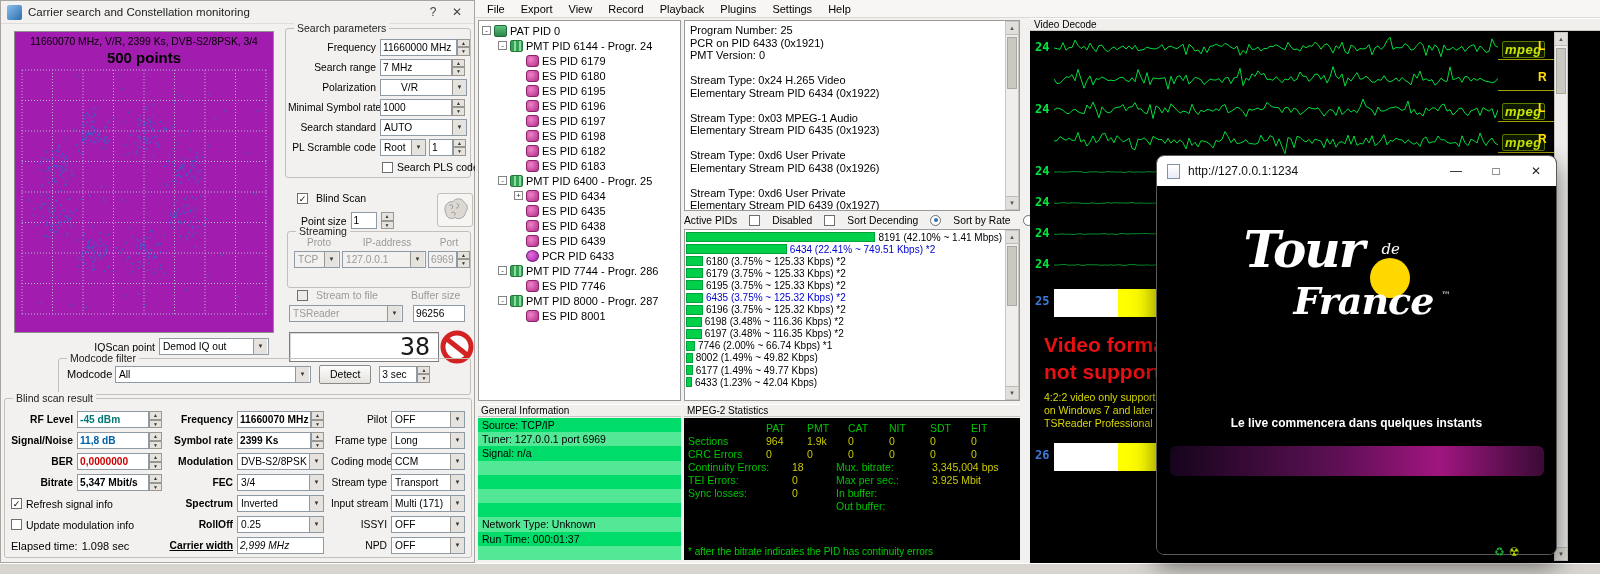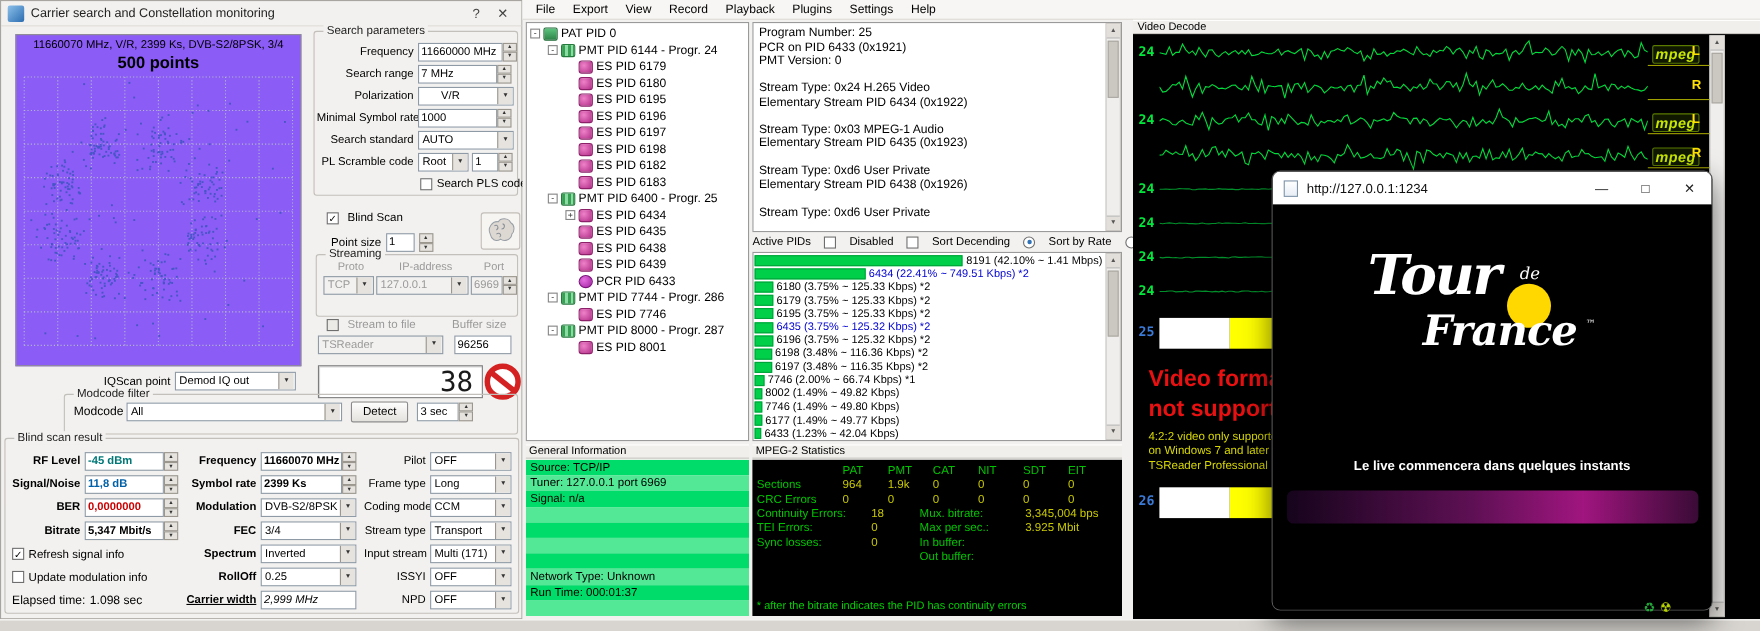--- a/index.html
+++ b/index.html
@@ -30,21 +30,21 @@
   .sbtn{position:absolute;left:0;top:0;width:12px;height:13px;background:#e2dfda;border-bottom:1px solid #bbb;font-size:6px;text-align:center;line-height:13px;color:#555;display:block;}
   .sbot{top:auto;bottom:0;border-bottom:none;border-top:1px solid #bbb;}
   .sthumb{position:absolute;left:1px;width:10px;background:#cbc8c2;border:1px solid #aaa7a1;}
 
   
   #carrier{position:absolute;left:0;top:0;width:475px;height:563px;background:#f2f1ef;border:1px solid #a8a5a0;}
   #ctitlebar{height:23px;display:flex;align-items:center;padding:0 8px 0 6px;gap:6px;border-bottom:1px solid #e0ddd8;}
   #cappicon{width:15px;height:15px;border-radius:2px;background:linear-gradient(135deg,#8cc0ea,#2b6cb0);flex:none;}
   #ctitle{flex:1;font-size:11.5px;color:#222;white-space:nowrap;overflow:hidden;}
   .tbtn{width:18px;text-align:center;color:#444;font-size:12px;}
-  #constel{position:absolute;left:13px;top:30px;width:260px;height:302px;background:#8b5cf6;border:1px solid #8f8f8f;}
+  #constel{position:absolute;left:13px;top:30px;width:260px;height:302px;background:#a21caf;border:1px solid #8f8f8f;}
   #constel-head{text-align:center;font-size:10.3px;padding-top:4px;white-space:nowrap;}
   #constel-pts{text-align:center;font-size:15px;font-weight:bold;padding:2px 0 3px;}
   #constel-svg{display:block;margin:0 auto;}
   #search-group{left:284px;top:27px;width:186px;height:150px;}
   #sp-rows{padding-top:8px;}
   .sp-label{width:92px;text-align:right;padding-right:4px;font-size:10.3px;white-space:nowrap;flex:none;}
   #streaming-group{left:286px;top:230px;width:184px;height:57px;color:#9a9a9a;}
   #stream-heads{display:flex;font-size:10px;padding:5px 0 1px 6px;}
   #modcode-group{left:57px;top:357px;width:413px;height:37px;}
   #result-group{left:3px;top:397px;width:468px;height:160px;}
@@ -1105,20 +1105,21 @@
       <div class="pline">Stream Type: 0x24 H.265 Video</div>
       <div class="pline">Elementary Stream PID 6434 (0x1922)</div>
       <div class="pline">&nbsp;</div>
       <div class="pline">Stream Type: 0x03 MPEG-1 Audio</div>
       <div class="pline">Elementary Stream PID 6435 (0x1923)</div>
       <div class="pline">&nbsp;</div>
       <div class="pline">Stream Type: 0xd6 User Private</div>
       <div class="pline">Elementary Stream PID 6438 (0x1926)</div>
       <div class="pline">&nbsp;</div>
       <div class="pline">Stream Type: 0xd6 User Private</div>
+      <div class="pline">Elementary Stream PID 6439 (0x1927)</div>
     </div>
   <div class="vsb" style="left:530px;top:21px;height:189px">
     <span class="sbtn">▲</span>
     <span class="sthumb" style="top:15px;height:52px"></span>
     <span class="sbtn sbot">▼</span>
   </div>
 
   <div id="apids-bar">
     <span>Active PIDs</span>
     <span class="cb"></span>
@@ -1170,24 +1171,20 @@
         <span class="pidbar" style="width: 15.66px;"></span>
         <span class="pidtext">6197 (3.48% ~ 116.35 Kbps) *2</span>
       </div>
       <div class="pidrow">
         <span class="pidbar" style="width: 9px;"></span>
         <span class="pidtext">7746 (2.00% ~ 66.74 Kbps) *1</span>
       </div>
       <div class="pidrow">
         <span class="pidbar" style="width: 6.705px;"></span>
         <span class="pidtext">8002 (1.49% ~ 49.82 Kbps)</span>
-      </div>
-      <div class="pidrow">
-        <span class="pidbar" style="width: 6.705px;"></span>
-        <span class="pidtext">7746 (1.49% ~ 49.80 Kbps)</span>
       </div>
       <div class="pidrow">
         <span class="pidbar" style="width: 6.705px;"></span>
         <span class="pidtext">6177 (1.49% ~ 49.77 Kbps)</span>
       </div>
       <div class="pidrow">
         <span class="pidbar" style="width: 6px;"></span>
         <span class="pidtext">6433 (1.23% ~ 42.04 Kbps)</span>
       </div>
     </div>

